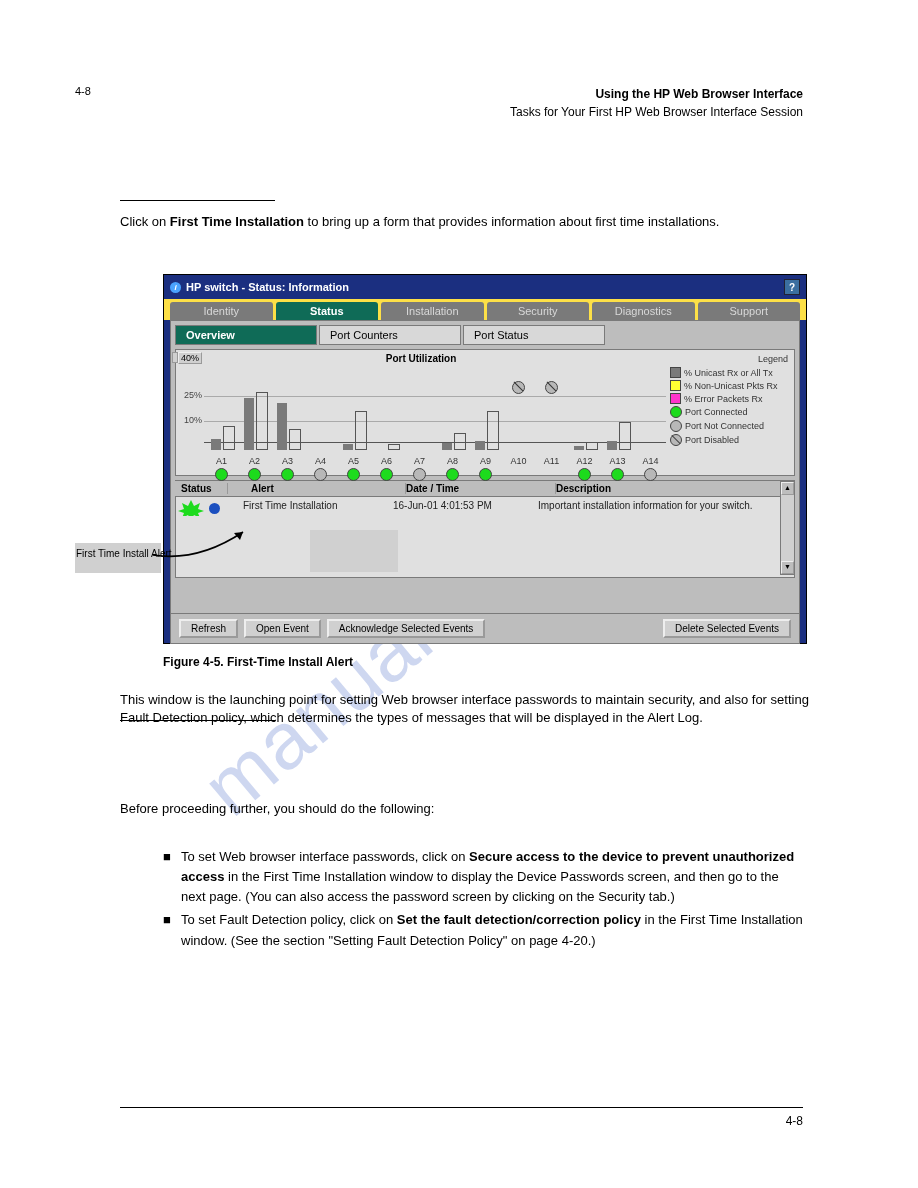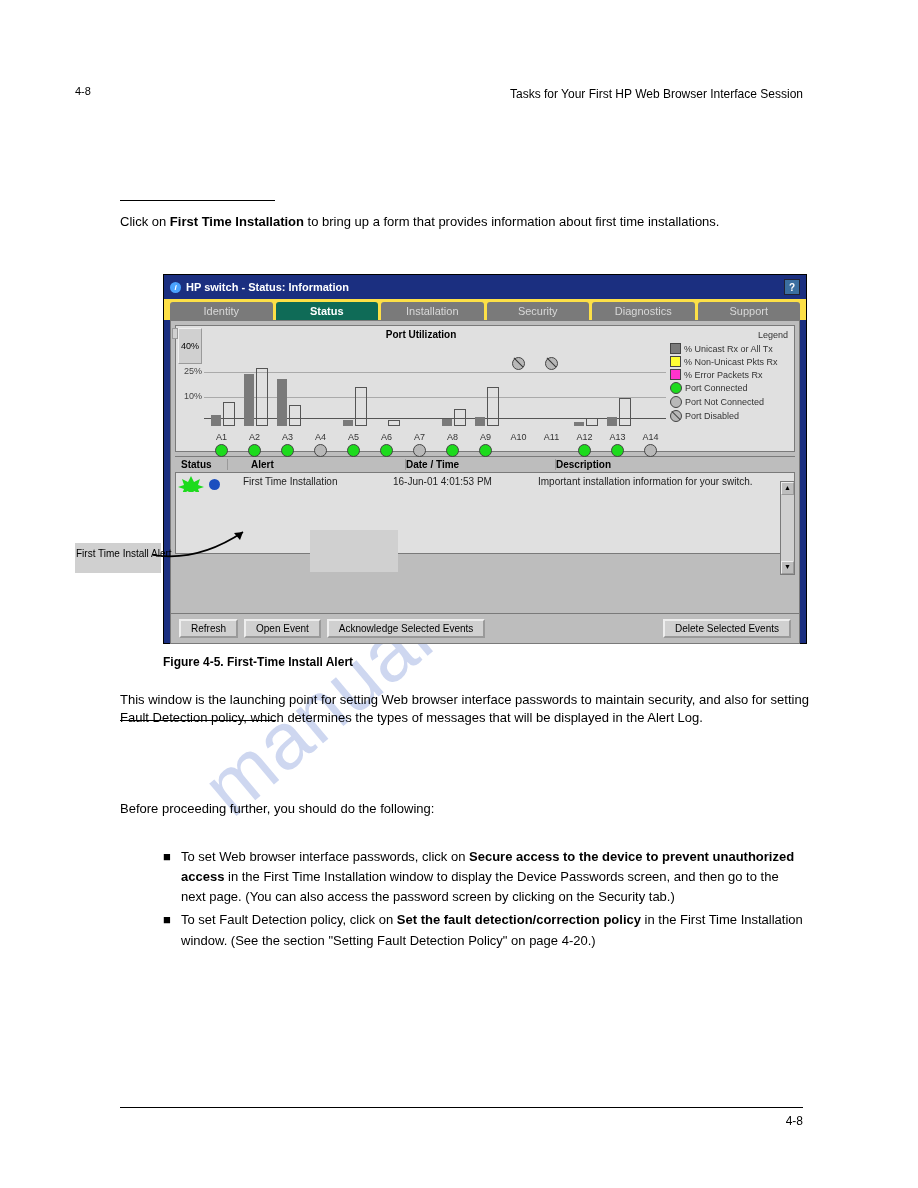--- a/index.html
+++ b/index.html
@@ -147,21 +147,21 @@
     font-size: 10px;
     font-weight: bold;
     padding-top: 3px;
   }
   .y-btn {
     position: absolute;
     left: 2px; top: 2px;
     font-size: 9px;
     background: #d0d0d0;
     border: 1px outset #eee;
-    padding: 12px 2px;
+    padding: 0 2px;
   }
   .y-marker-small {
     position: absolute;
     left: -4px;
     top: 2px;
     font-size: 9px;
     background: #d0d0d0;
     border: 1px solid #999;
     width: 4px;
     height: 9px;
@@ -348,20 +348,21 @@
   }
 </style>
 </head>
 <body>
 <div class="page">
 
 <div class="watermark">manualshive.com</div>
 
 <div class="page-number-top">4-8</div>
 <div class="header-right">
+  <div class="header-title">Using the HP Web Browser Interface</div>
   <div>Tasks for Your First HP Web Browser Interface Session</div>
 </div>
 
 <div class="section-line"></div>
 <div class="body-text-1">
   <span>Click on </span><b>First Time Installation</b><span> to bring up a form that provides information about first time installations.</span>
 </div>
 
 <div class="screenshot-container">
   <div class="app-titlebar">
@@ -371,20 +372,25 @@
   </div>
   <div class="tab-strip">
     <div class="main-tab">Identity</div>
     <div class="main-tab active">Status</div>
     <div class="main-tab">Installation</div>
     <div class="main-tab">Security</div>
     <div class="main-tab">Diagnostics</div>
     <div class="main-tab">Support</div>
   </div>
   <div class="sub-panel">
+    <div class="sub-tab-strip">
+      <div class="sub-tab active">Overview</div>
+      <div class="sub-tab">Port Counters</div>
+      <div class="sub-tab">Port Status</div>
+    </div>
 
     <div class="chart-box">
       <div class="chart-area">
         <div class="y-marker-small"></div>
         <div class="y-btn">40%</div>
         <div class="chart-title">Port Utilization</div>
         <div class="y-label" style="top:40px">25%</div>
         <div class="gridline" style="top:46px"></div>
         <div class="y-label" style="top:65px">10%</div>
         <div class="gridline" style="top:71px"></div>

